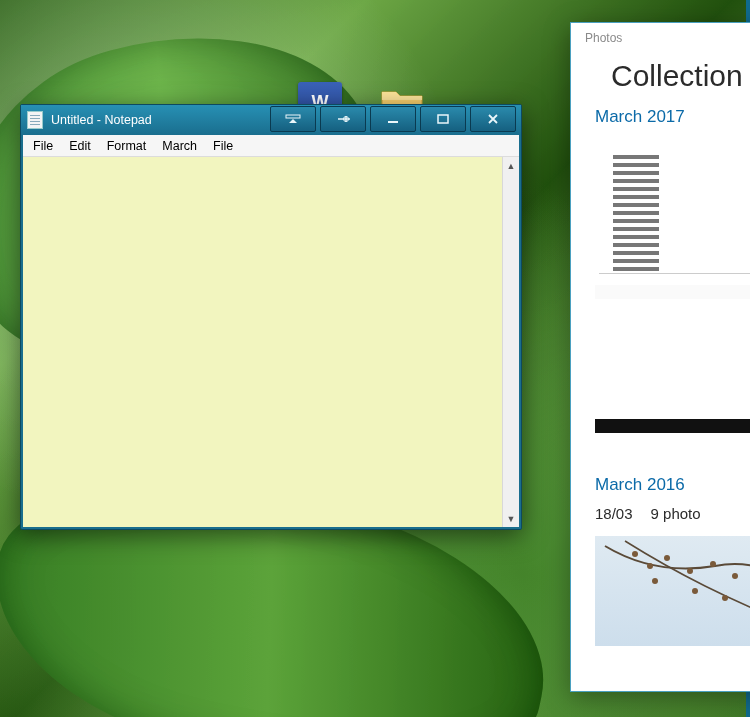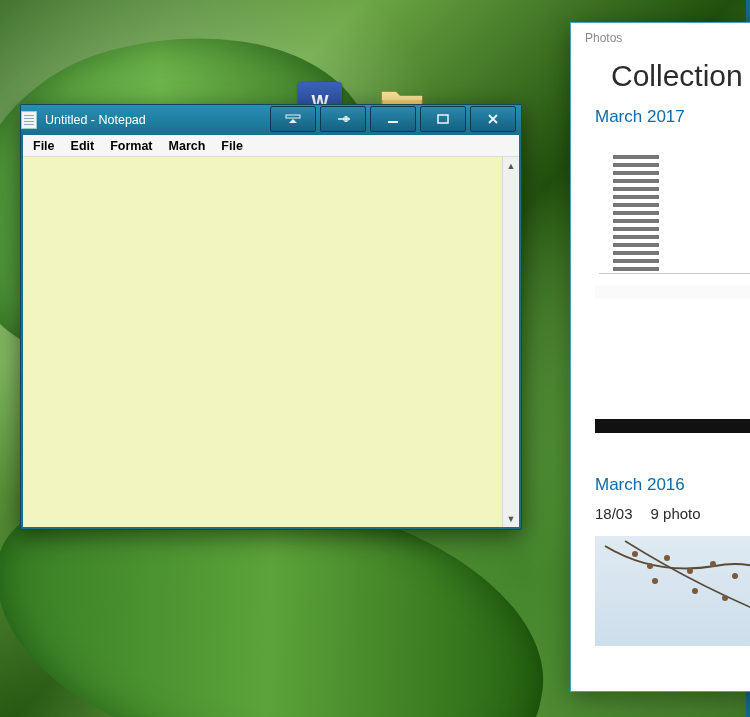--- a/index.html
+++ b/index.html
@@ -51,20 +51,21 @@
     border: 1px solid #0d4a60;
     border-radius: 2px;
     box-shadow: 0 6px 24px rgba(0,0,0,0.5);
   }
   .np-titlebar {
     height: 30px;
     background: linear-gradient(to bottom, #2790b4 0%, #1a6e8e 100%);
     display: flex; align-items: center;
     color: #fff;
     font-size: 12.5px;
+    padding-left: 6px;
     position: relative;
     justify-content: center;
   }
   .np-titlebar .app-icon {
     width: 16px; height: 18px; margin-right: 8px;
     background: #f4f4f4; border: 1px solid #9cc; position: relative;
   }
   .np-titlebar .app-icon::before {
     content:""; position:absolute; left:2px; right:2px; top:3px; height:1px;
     background:#8ab; box-shadow:0 3px 0 #8ab, 0 6px 0 #8ab, 0 9px 0 #8ab;
@@ -86,21 +87,21 @@
     height: 22px;
     background: #f6f6f6;
     display: flex; align-items: center;
     padding: 0 2px;
     font-size: 12.5px;
     color: #000;
     gap: 0;
     border-bottom: 1px solid #dcdcdc;
     margin: 0 2px;
   }
-  .np-menubar span { padding: 2px 8px; font-weight: bold; }
+  .np-menubar span { padding: 2px 8px; }
   .np-body {
     position: relative;
     margin: 0 2px 2px 2px;
     height: calc(100% - 30px - 22px - 2px);
     display: flex;
   }
   .np-textarea {
     flex: 1 1 auto;
     background: #f2f5bf;
     border: none;

